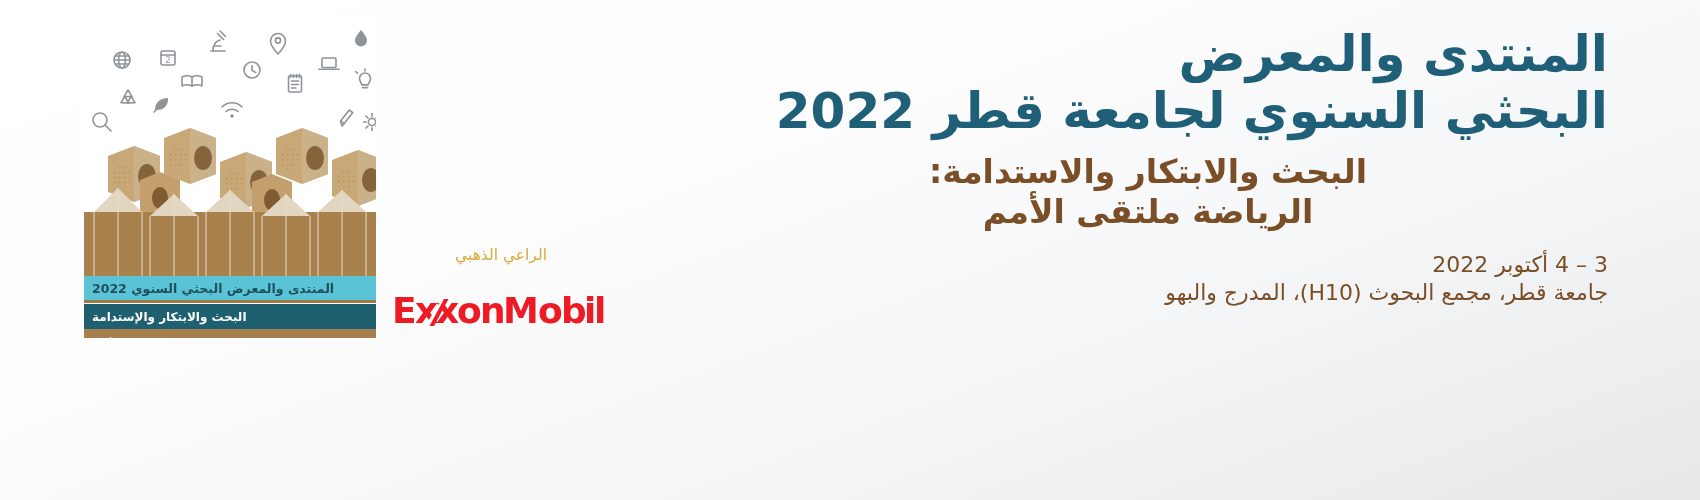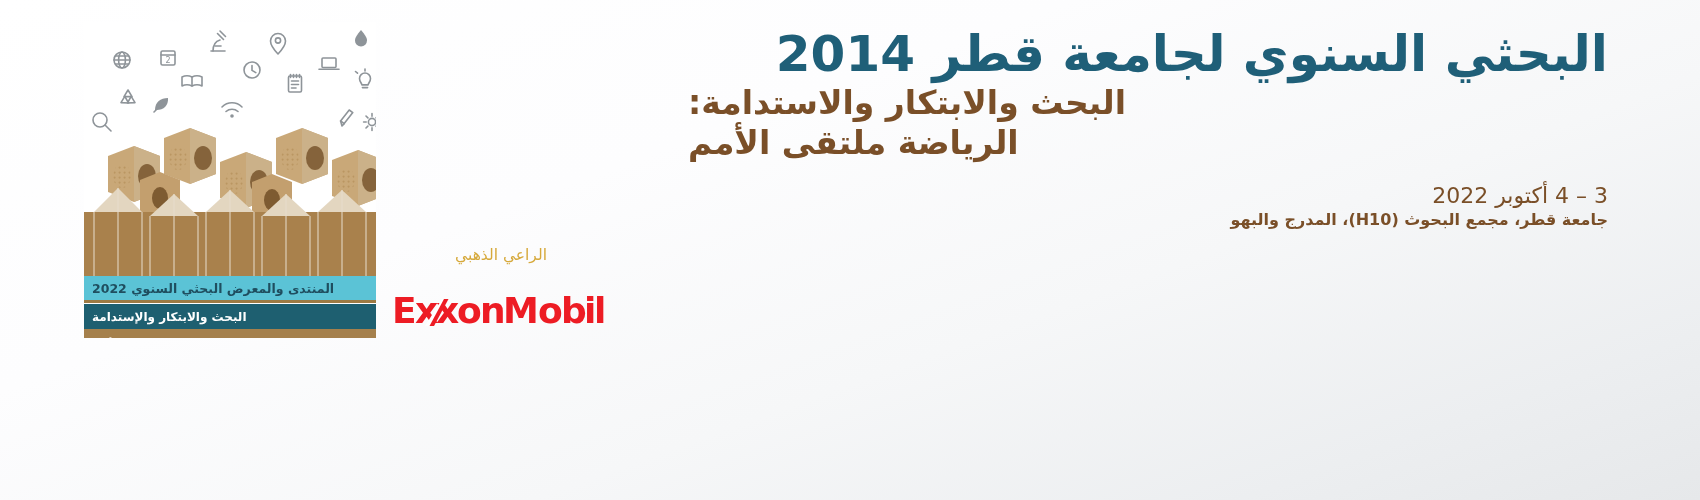--- a/index.html
+++ b/index.html
@@ -130,43 +130,43 @@
   }
   .title-line {
     color: #1f5f78;
     font-size: 50px;
     font-weight: 700;
     line-height: 1.14;
     letter-spacing: -0.5px;
     white-space: nowrap;
   }
   .subtitle-block {
-    margin-top: 0;
+    margin-top: 12px;
     color: #7a4f28;
     direction: rtl;
-    text-align: left;
+    text-align: center;
   }
   .subtitle-line {
     font-size: 33px;
     font-weight: 600;
     line-height: 1.2;
     white-space: nowrap;
   }
   .date-line {
     margin-top: 20px;
     color: #7a4f28;
     font-size: 22px;
     font-weight: 500;
     line-height: 1.25;
     white-space: nowrap;
   }
   .venue-line {
     color: #7a4f28;
-    font-size: 16px;
-    font-weight: 700;
+    font-size: 22px;
+    font-weight: 400;
     line-height: 1.3;
     white-space: nowrap;
   }
 </style>
 </head>
 <body>
 
 <div class="banner">
 
   <div class="poster">
@@ -388,21 +388,22 @@
       <g fill="#ffffff">
         <polygon points="100,16 112,16 78,70 66,70"></polygon>
       </g>
       <g fill="#ed1c24">
         <polygon points="104,16 113,16 84,70 75,70"></polygon>
       </g>
     </svg>
   </div>
 
   <div class="headline-block">
-    <div class="title-line">البحثي السنوي لجامعة قطر 2014</div>
+    <div class="title-line">المنتدى والمعرض</div>
+    <div class="title-line">البحثي السنوي لجامعة قطر 2022</div>
     <div class="subtitle-block">
       <div class="subtitle-line">البحث والابتكار والاستدامة:</div>
       <div class="subtitle-line">الرياضة ملتقى الأمم</div>
     </div>
     <div class="date-line">3 – 4 أكتوبر 2022</div>
     <div class="venue-line">جامعة قطر، مجمع البحوث (H10)، المدرج والبهو</div>
   </div>
 
 </div>
 

